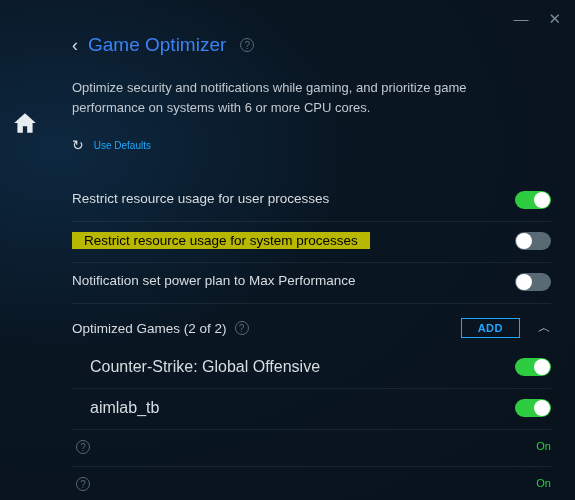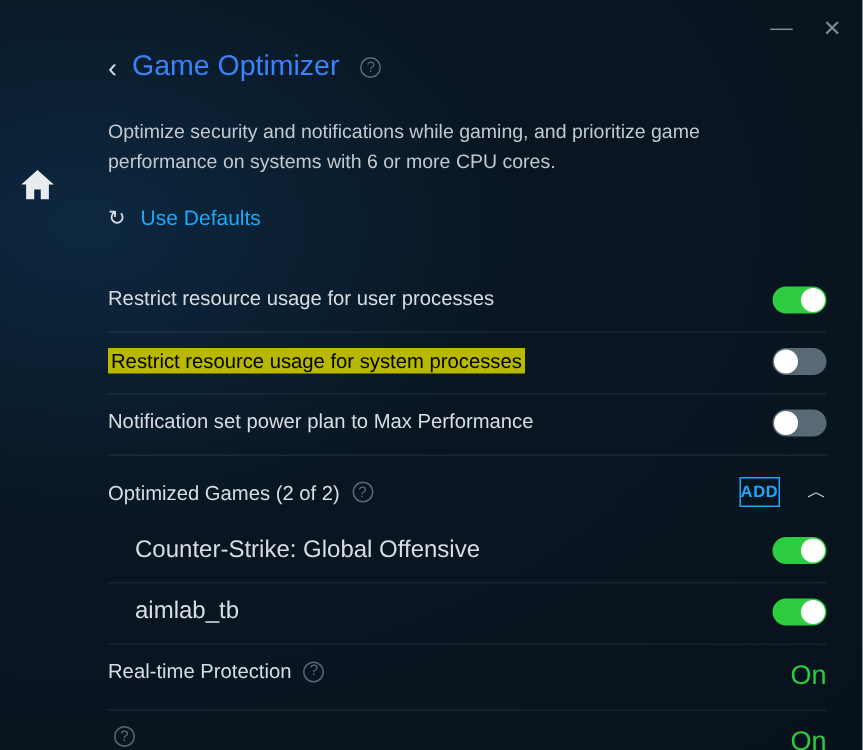--- a/index.html
+++ b/index.html
@@ -24,54 +24,54 @@
   .title { font-size: 19px; font-weight: 400; color: #3b82f6; }
   .help-icon {
     display: inline-flex; width: 14px; height: 14px;
     border: 1px solid #5a6a75; border-radius: 50%;
     align-items: center; justify-content: center;
     font-size: 10px; color: #5a6a75; margin-left: 4px;
   }
   .desc { font-size: 13px; color: #c2c9cf; line-height: 1.5; margin-bottom: 20px; max-width: 460px; }
   .defaults { display: flex; align-items: center; gap: 10px; margin-bottom: 28px; cursor: pointer; }
   .refresh-icon { color: #d8dde2; font-size: 14px; display: inline-block; }
-  .defaults-label { color: #1ea7fd; font-size: 14px; }
+  .defaults-label { color: #1ea7fd; font-size: 10px; }
   .row {
     display: flex; align-items: flex-start; justify-content: space-between;
     padding: 10px 0 12px 0; border-bottom: 1px solid rgba(120,140,155,0.15);
     font-size: 13.5px;
   }
   .row.no-border { border-bottom: none; }
   .row-label { color: #d8dde2; display: flex; align-items: center; gap: 4px; }
-  .row-label.hl { background: #b8b800; color: #000; padding: 1px 2px; }
+  .row-label.hl { background: #b8b800; color: #000; padding: 1px 12px; }
   .toggle { width: 36px; height: 18px; border-radius: 10px; position: relative; cursor: pointer; }
   .toggle.on { background: #2ecc40; }
   .toggle.off { background: #5a6a75; }
   .toggle .knob {
     position: absolute; width: 16px; height: 16px; background: #fff;
     border-radius: 50%; top: 1px;
   }
   .toggle.on .knob { right: 1px; }
   .toggle.off .knob { left: 1px; }
   .sect-head {
     display: flex; justify-content: space-between;
     padding: 14px 0 10px 0; font-size: 13.5px;
   }
   .sect-right { display: flex; align-items: center; gap: 18px; }
   .add-btn {
     border: 1px solid #1ea7fd; color: #1ea7fd; font-size: 11px; font-weight: 600;
-    padding: 3px 0; cursor: pointer; letter-spacing: 0.5px;
+    padding: 3px 16px; cursor: pointer; letter-spacing: 0.5px;
   }
   .chev { color: #d8dde2; font-size: 13px; cursor: pointer; }
   .game-row {
     display: flex; align-items: center; justify-content: space-between;
     padding: 10px 0 12px 18px; border-bottom: 1px solid rgba(120,140,155,0.15);
     font-size: 16px;
   }
-  .status-on { color: #2ecc40; font-size: 18px; }
+  .status-on { color: #2ecc40; font-size: 11px; }
 </style>
 </head>
 <body>
 
 <div class="window-controls">
   <span>—</span>
   <span>✕</span>
 </div>
 
 <div class="sidebar">
@@ -138,21 +138,20 @@
 
   <div class="game-row">
     <span>aimlab_tb</span>
     <div class="toggle on">
         <div class="knob"></div>
       </div>
   </div>
 
   <div class="row">
     <span class="row-label">
-      <span>Real-time Protection</span>
       <span class="help-icon">?</span>
     </span>
     <span class="status-on">On</span>
   </div>
 
   <div class="row no-border">
     <span class="row-label">
       <span class="help-icon">?</span>
     </span>
     <span class="status-on">On</span>

